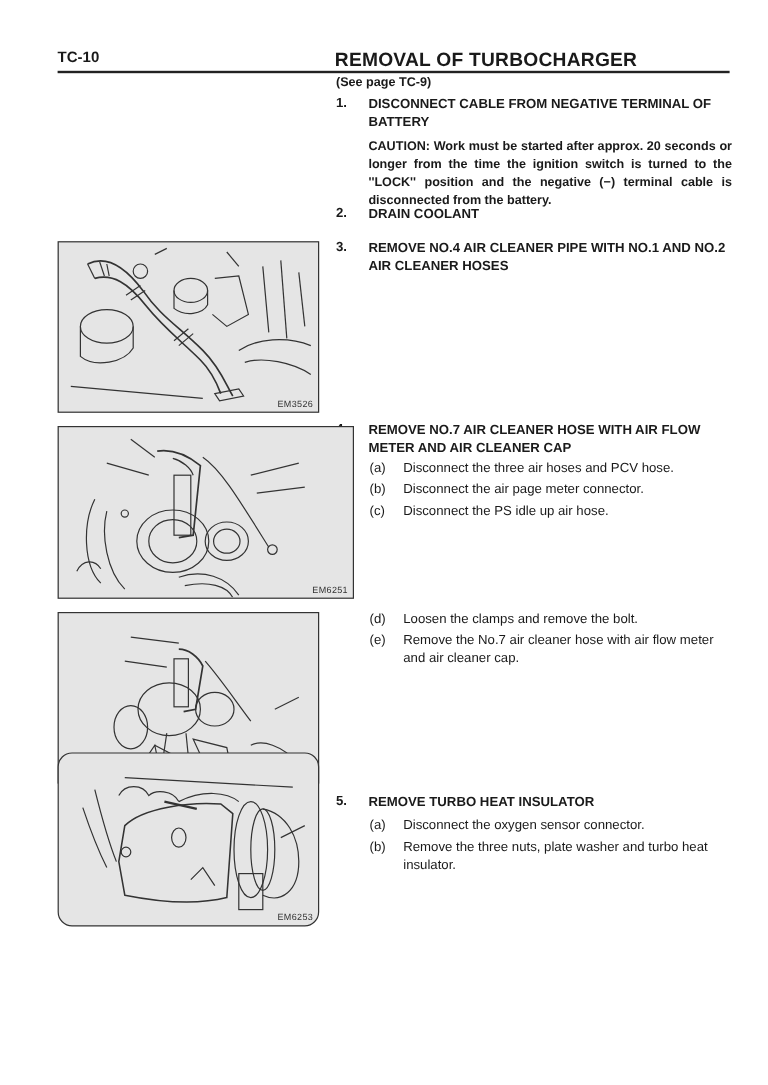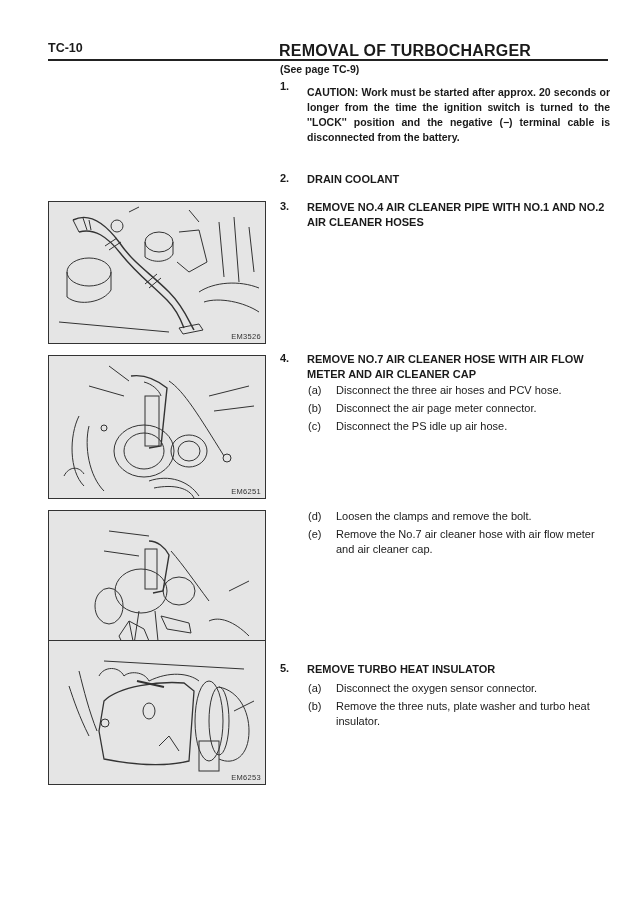--- a/index.html
+++ b/index.html
@@ -28,20 +28,21 @@
 
 <div class="header">
   <span class="page-num">TC-10</span>
 </div>
 
 <div class="main-title">REMOVAL OF TURBOCHARGER</div>
 <div class="see-page">(See page TC-9)</div>
 
 <div class="step" style="top:80px;">
   <span class="num">1.</span>
+  <span class="title">DISCONNECT CABLE FROM NEGATIVE TERMINAL OF BATTERY</span>
   <div class="caution">CAUTION:  Work must be started after approx. 20 seconds or longer from the time the ignition switch is turned to the ''LOCK'' position and the negative (−) terminal cable is disconnected from the battery.</div>
 </div>
 
 <div class="step" style="top:172px;">
   <span class="num">2.</span>
   <span class="title">DRAIN COOLANT</span>
 </div>
 
 <div class="step" style="top:200px;">
   <span class="num">3.</span>
@@ -111,21 +112,21 @@
       <path d="M170 20 L175 75"></path>
         <path d="M185 15 L190 80"></path>
         <path d="M200 25 L205 70"></path>
       <path d="M80 10 L90 5"></path>
         <path d="M140 8 L150 20"></path>
     </g>
   </svg>
   <span class="fig-code">EM3526</span>
 </div>
 
-<div class="figure" style="top:355px;height:142px;">
+<div class="figure" style="top:355px;height:142px;padding-left:29px;">
   <svg width="216" height="142" viewBox="0 0 216 142">
     <g fill="none" stroke="#333" stroke-width="1">
       <path d="M82 20 C95 18, 108 24, 118 32 L112 90 L100 92" stroke-width="1.4"></path>
       <path d="M95 26 C103 28, 110 34, 112 40"></path>
       <rect x="96" y="40" width="14" height="50"></rect>
       <ellipse cx="95" cy="95" rx="30" ry="26"></ellipse>
       <ellipse cx="95" cy="95" rx="20" ry="18"></ellipse>
       <ellipse cx="140" cy="95" rx="18" ry="16"></ellipse>
       <ellipse cx="140" cy="95" rx="11" ry="10"></ellipse>
       <path d="M40 70 C35 90, 40 120, 55 135"></path>
@@ -161,21 +162,21 @@
       <path d="M122 40 C135 55, 145 70, 160 90"></path>
       <path d="M60 20 L100 25"></path>
         <path d="M55 40 L90 45"></path>
       <path d="M160 110 C170 105, 185 110, 200 125"></path>
       <path d="M180 80 L200 70"></path>
     </g>
   </svg>
   <span class="fig-code">EM6252</span>
 </div>
 
-<div class="figure" style="top:640px;height:143px;">
+<div class="figure" style="top:627px;height:143px;border-radius:12px;">
   <svg width="216" height="143" viewBox="0 0 216 143">
     <g fill="none" stroke="#333" stroke-width="1">
       <path d="M55 20 L195 28"></path>
       <path d="M50 35 C55 25, 70 25, 75 35 C80 30, 95 30, 100 40"></path>
       <path d="M100 40 C120 30, 140 32, 150 40"></path>
       <path d="M50 90 L55 60 C70 45, 110 40, 135 42 L145 50 L140 120 C120 125, 90 125, 55 118 Z" stroke-width="1.3"></path>
       <path d="M88 40 L115 46" stroke-width="2"></path>
       <ellipse cx="100" cy="70" rx="6" ry="8"></ellipse>
       <circle cx="56" cy="82" r="4"></circle>
       <ellipse cx="160" cy="80" rx="14" ry="40"></ellipse>

